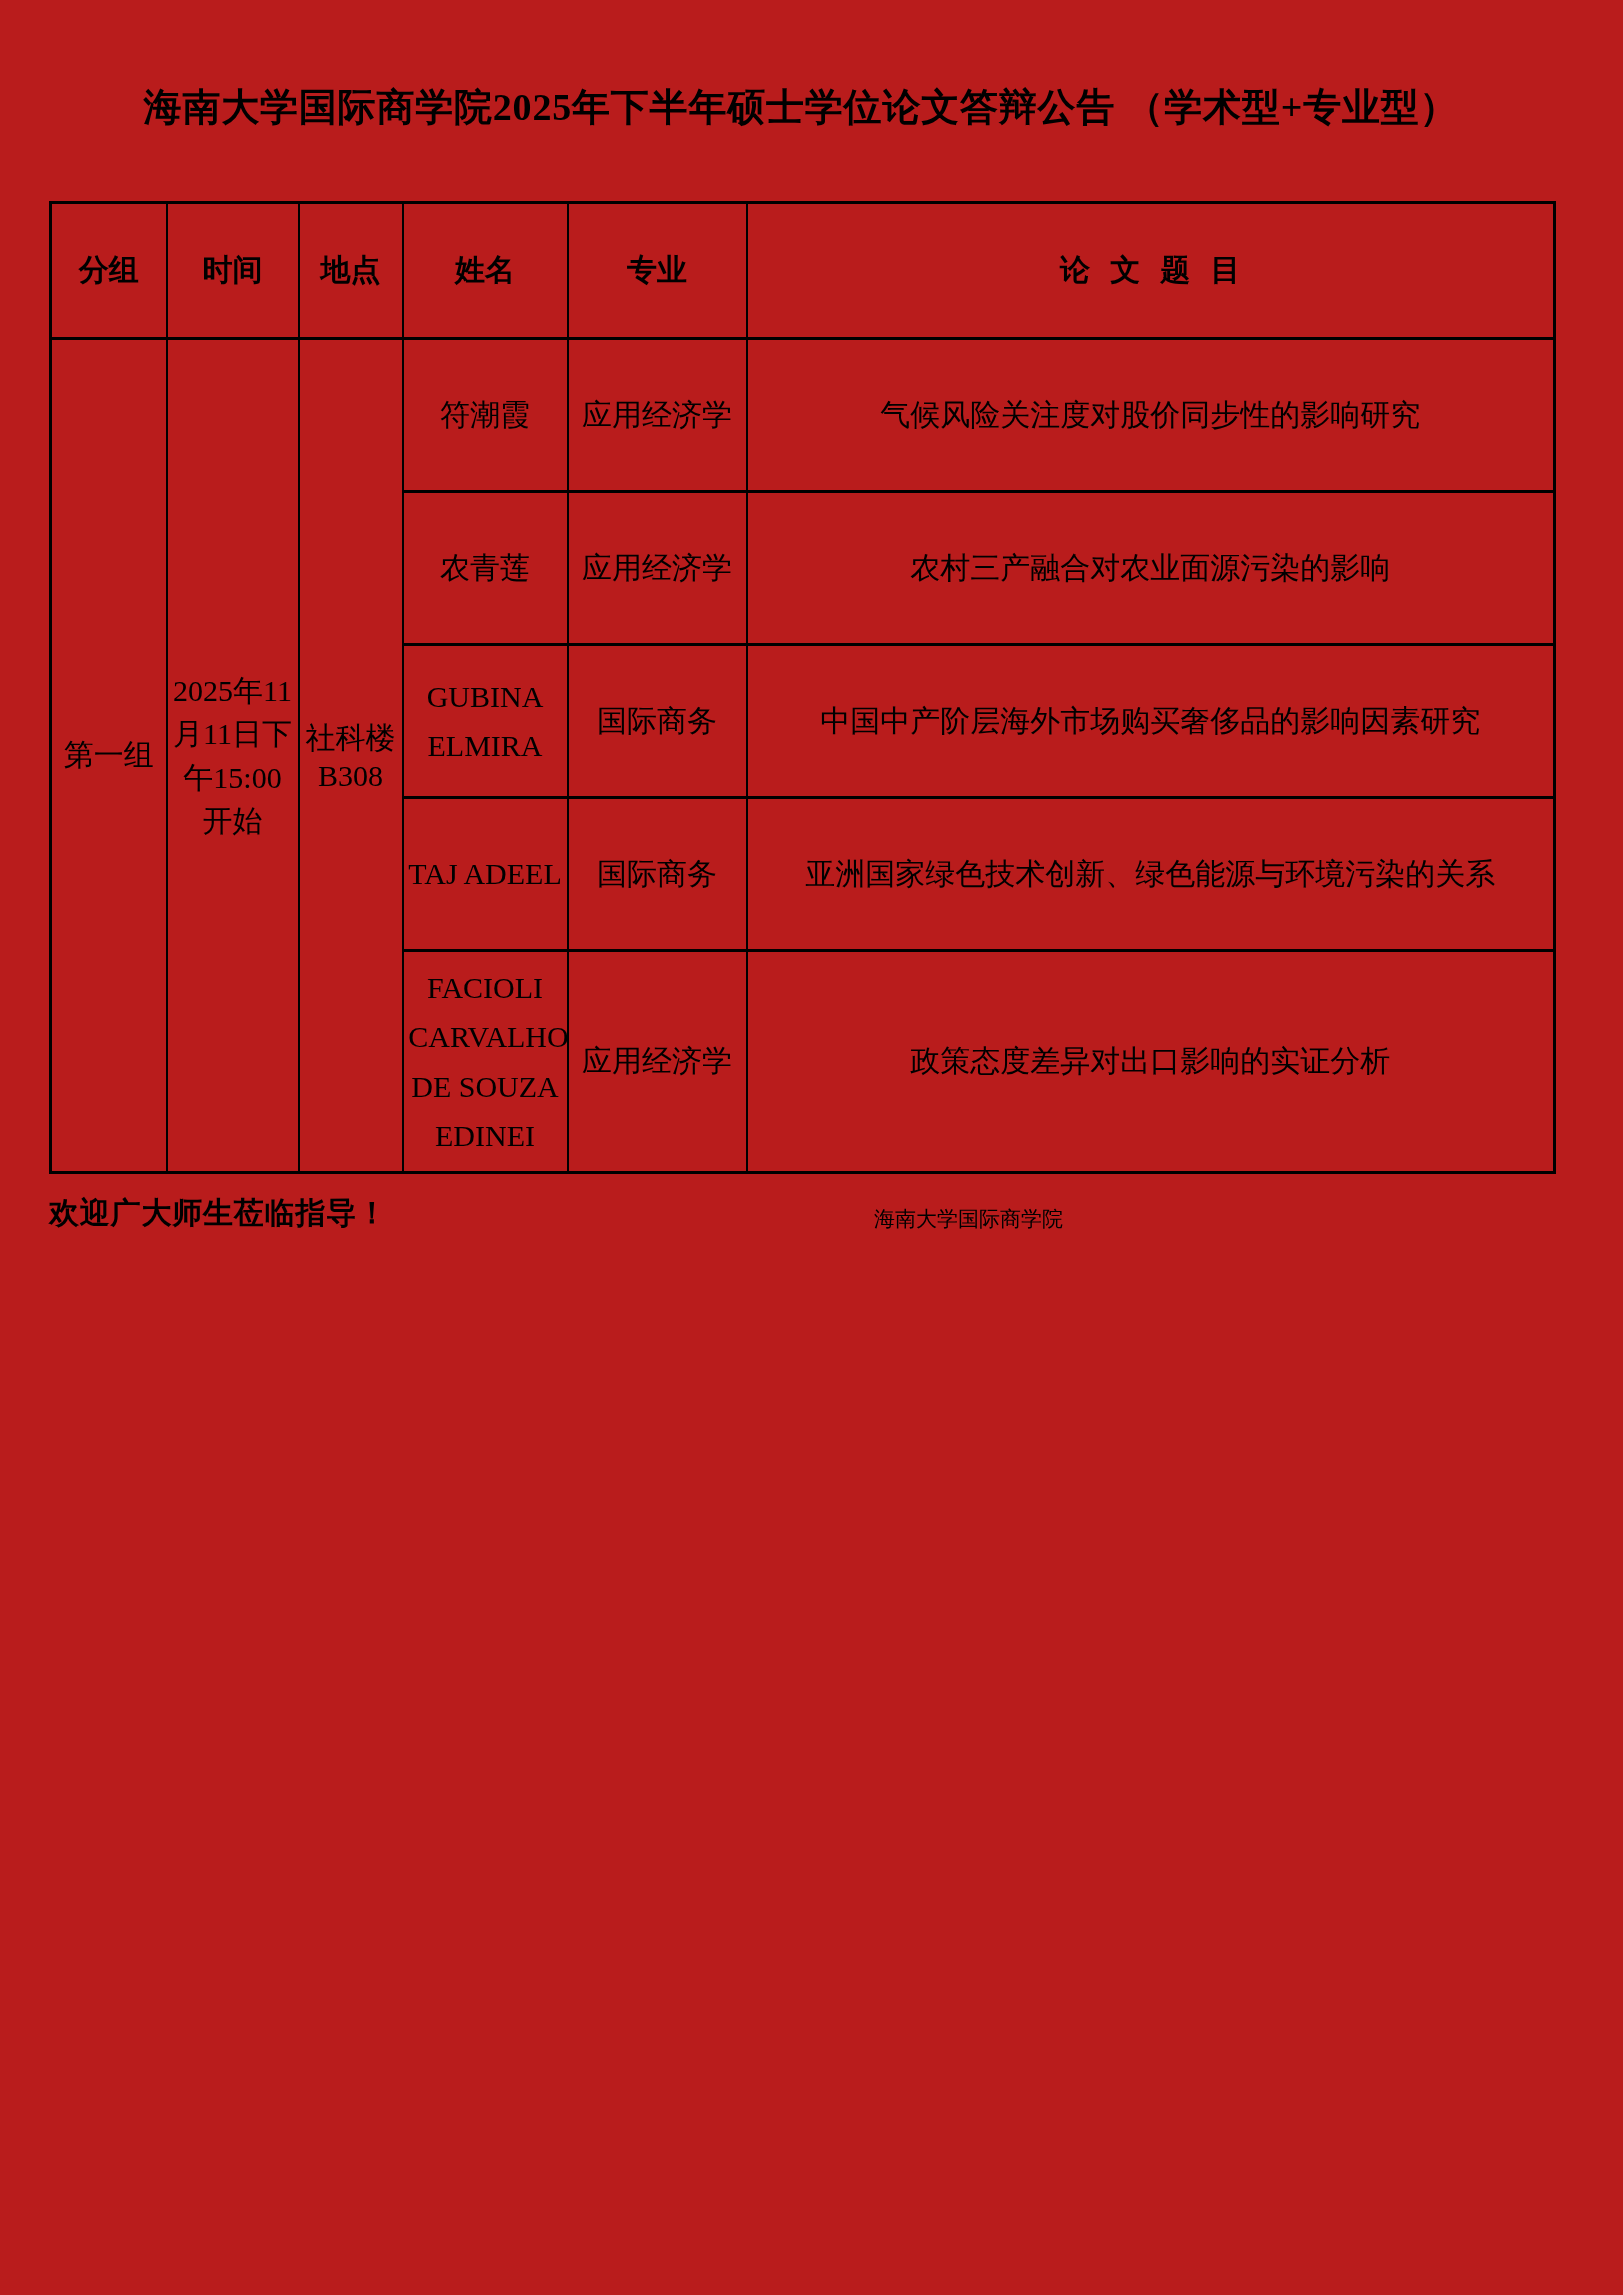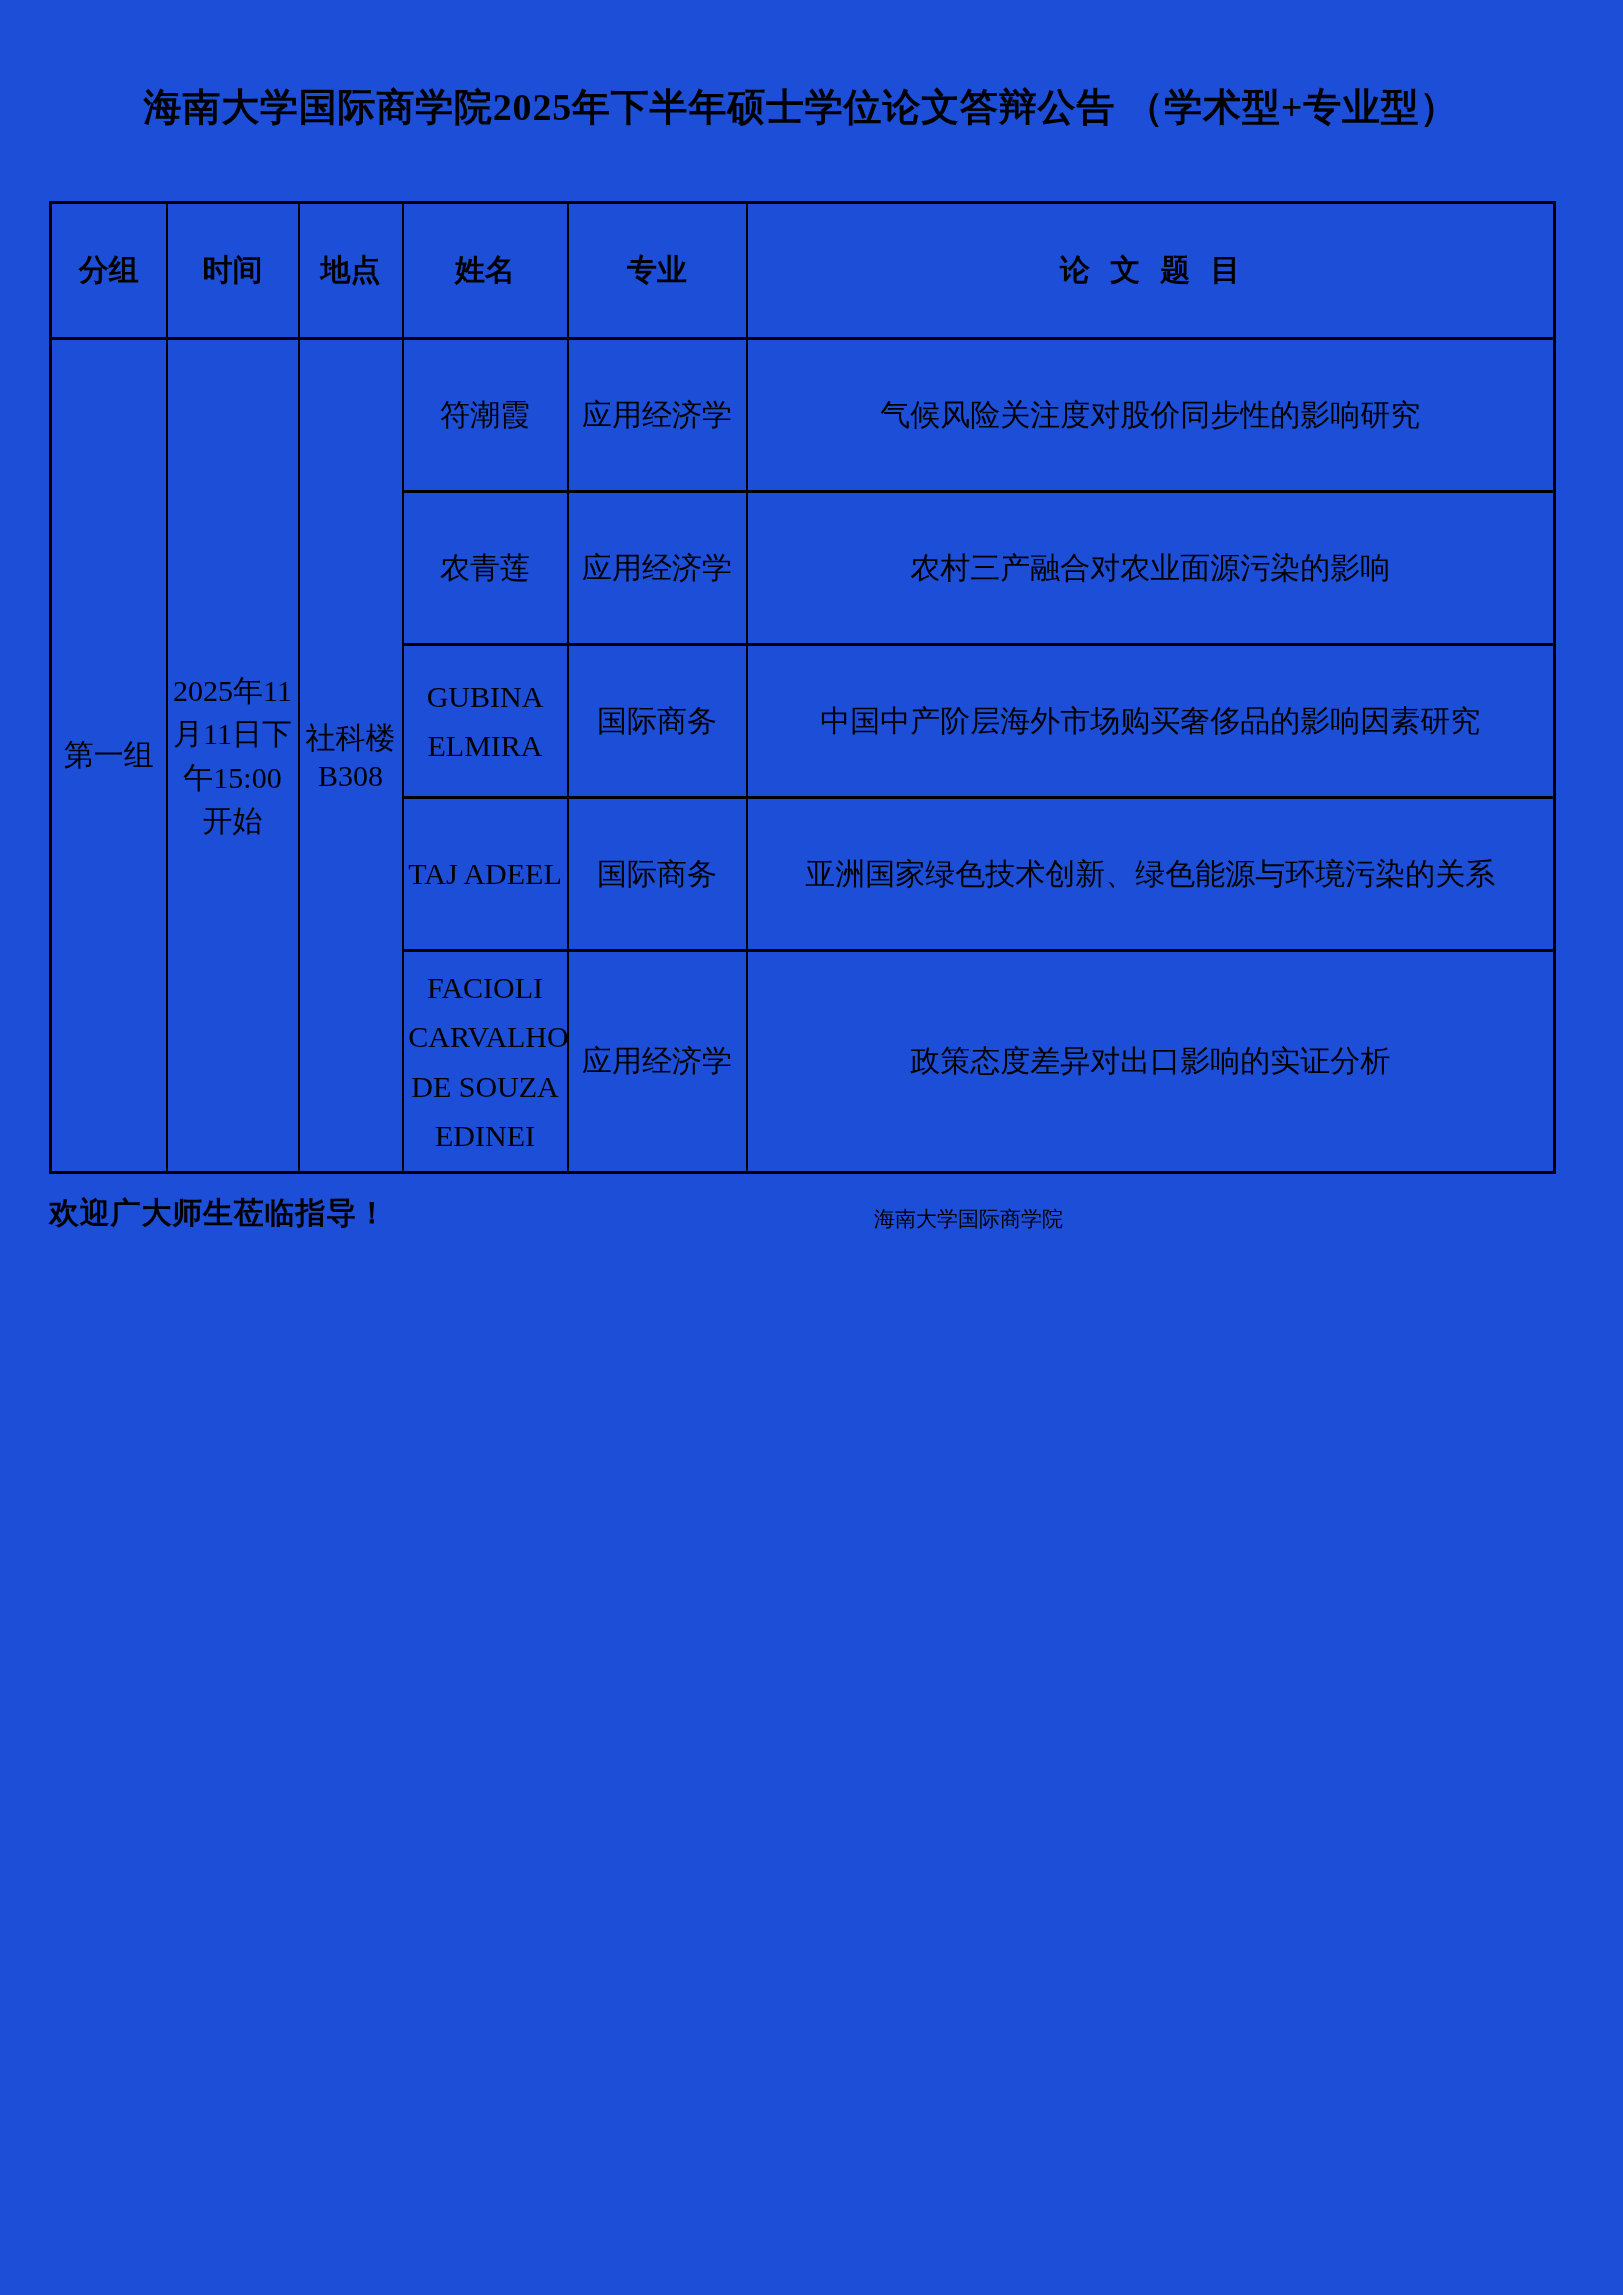--- a/index.html
+++ b/index.html
@@ -4,21 +4,21 @@
 <style>
   html, body {
     margin: 0;
     padding: 0;
     background: #888;
   }
   .page {
     position: relative;
     width: 1623px;
     height: 2295px;
-    background: #1d4ed8;
+    background: #b91c1c;
     font-family: "Liberation Serif", "DejaVu Serif", serif;
     color: #000000;
     overflow: hidden;
   }
   .doc-title {
     position: absolute;
     top: 82px;
     left: 49px;
     width: 1504px;
     text-align: center;

